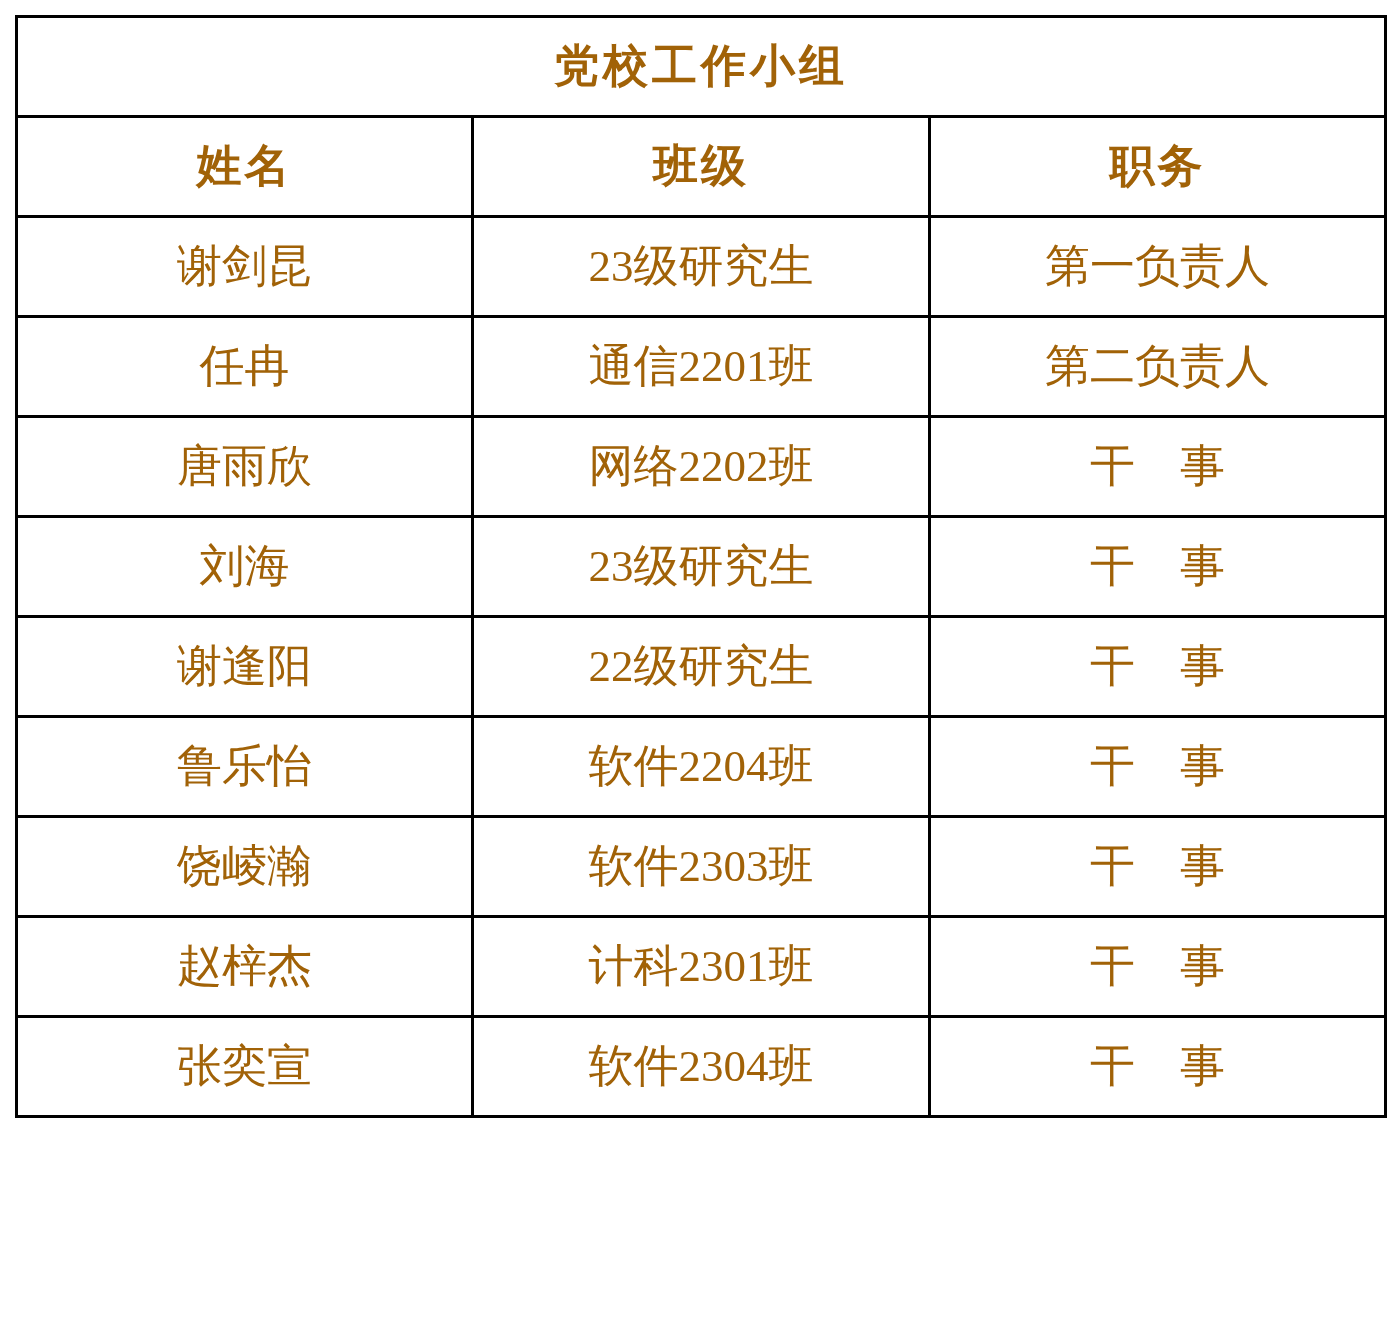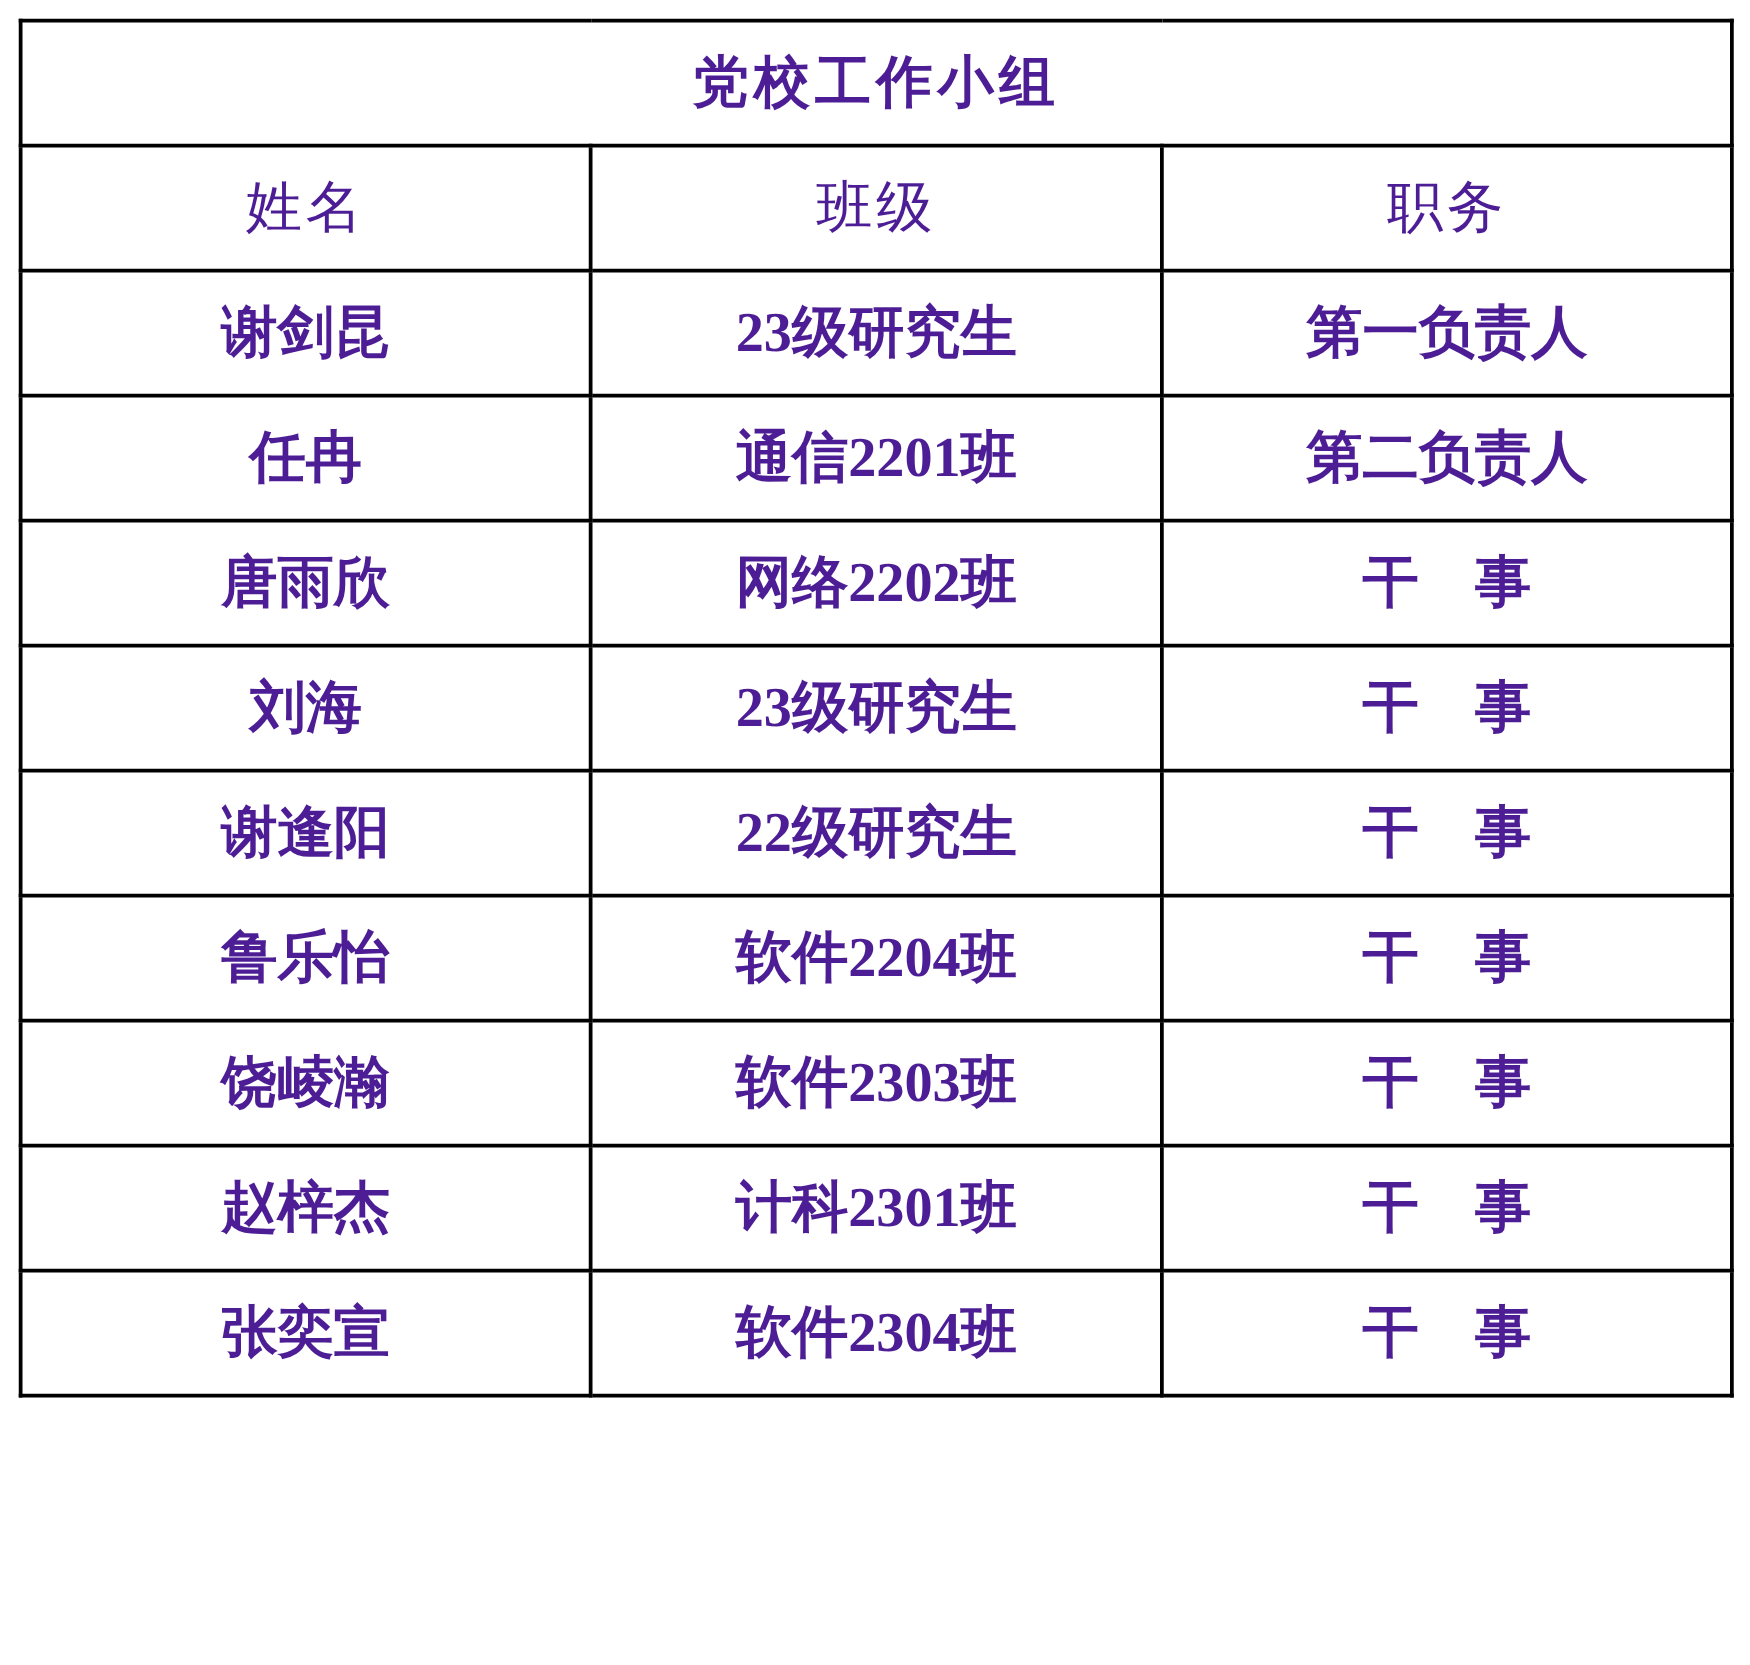--- a/index.html
+++ b/index.html
@@ -6,21 +6,21 @@
     margin: 0;
     padding: 0;
     background: #ffffff;
   }
   .sheet {
     position: relative;
     width: 1400px;
     height: 1332px;
     background: #ffffff;
     font-family: "Liberation Serif", "DejaVu Serif", serif;
-    color: #4c1d95;
+    color: #a16207;
   }
   table.roster {
     position: absolute;
     left: 15px;
     top: 15px;
     width: 1369px;
     border-collapse: collapse;
     table-layout: fixed;
   }
   table.roster td {
@@ -35,26 +35,26 @@
   }
   table.roster tr {
     height: 100px;
   }
   td.title-cell {
     font-weight: bold;
     font-size: 52px;
     letter-spacing: 4px;
   }
   td.header-cell {
-    font-weight: normal;
+    font-weight: bold;
     font-size: 50px;
     letter-spacing: 3px;
   }
   td.data-cell {
-    font-weight: bold;
+    font-weight: normal;
     margin-left: 14px;
   }
 </style>
 </head>
 <body>
 
 <div class="sheet">
   <table class="roster">
     <colgroup>
       <col style="width:456px">

